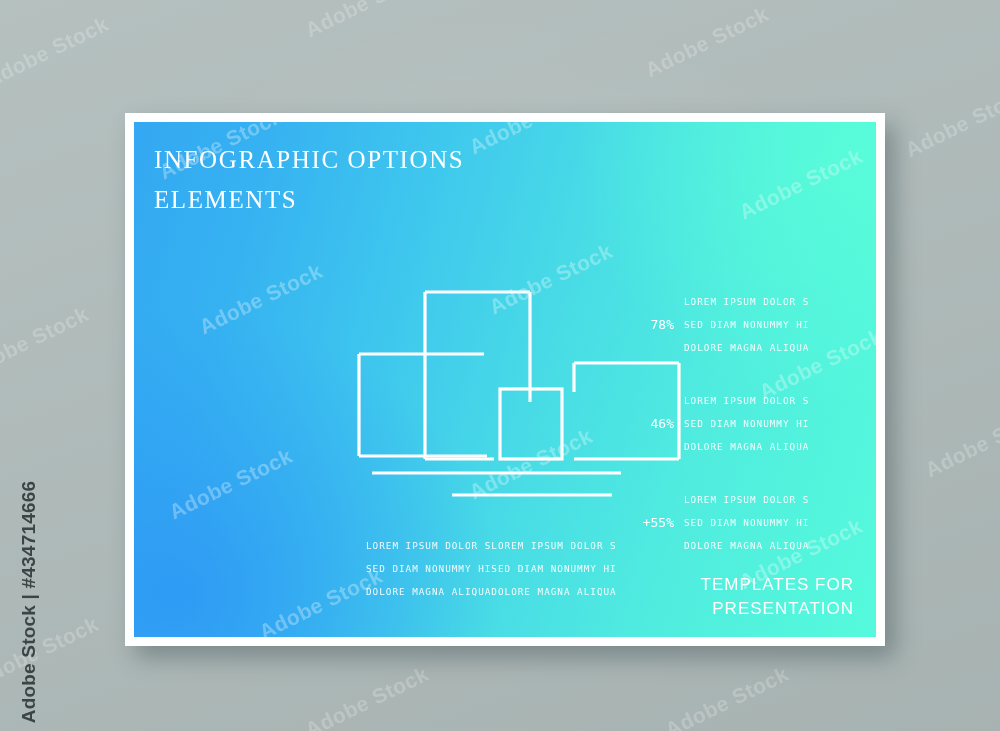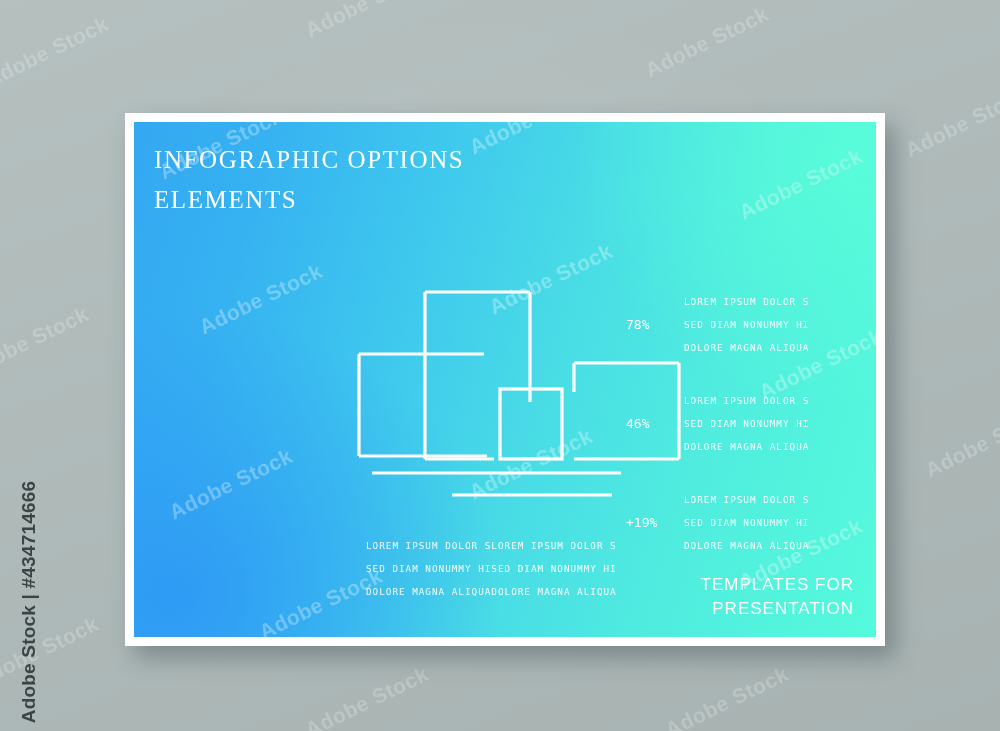--- a/index.html
+++ b/index.html
@@ -186,20 +186,21 @@
     align-items: center;
     margin-bottom: 30px;
   }
   .stat-row:last-child { margin-bottom: 0; }
   .stat-value {
     font-family: "DejaVu Sans Mono", monospace;
     font-size: 13px;
     color: #ffffff;
     width: 58px;
     flex: 0 0 58px;
+    text-align: right;
     padding-right: 10px;
     box-sizing: border-box;
     letter-spacing: 0px;
   }
   .stat-text {
     flex: 1 1 auto;
   }
 
   
   #signoff {
@@ -294,21 +295,21 @@
 sed diam nonummy hi
 dolore magna aliqua</div>
         </div>
         <div class="stat-row">
           <div class="stat-value">46%</div>
           <div class="stat-text mono-block">Lorem ipsum dolor s
 sed diam nonummy hi
 dolore magna aliqua</div>
         </div>
         <div class="stat-row">
-          <div class="stat-value">+19%</div>
+          <div class="stat-value">+55%</div>
           <div class="stat-text mono-block">Lorem ipsum dolor s
 sed diam nonummy hi
 dolore magna aliqua</div>
         </div>
       </div>
 
       <div id="signoff">TEMPLATES FOR
 PRESENTATION</div>
 
       <div class="wm-layer">

